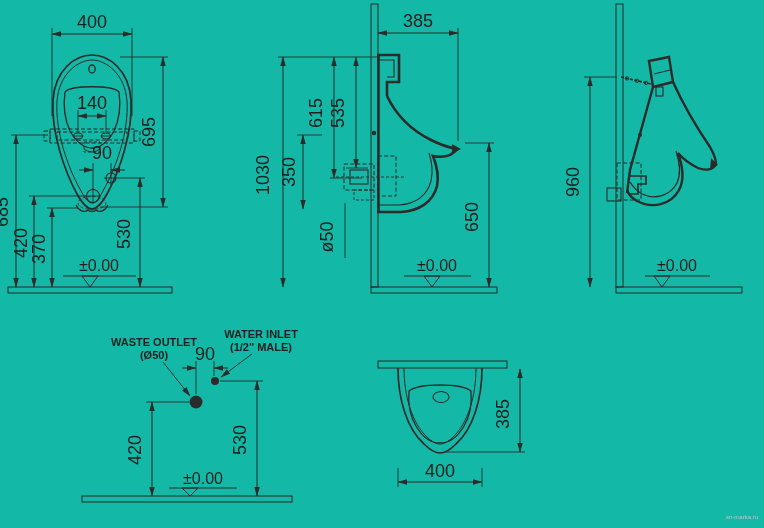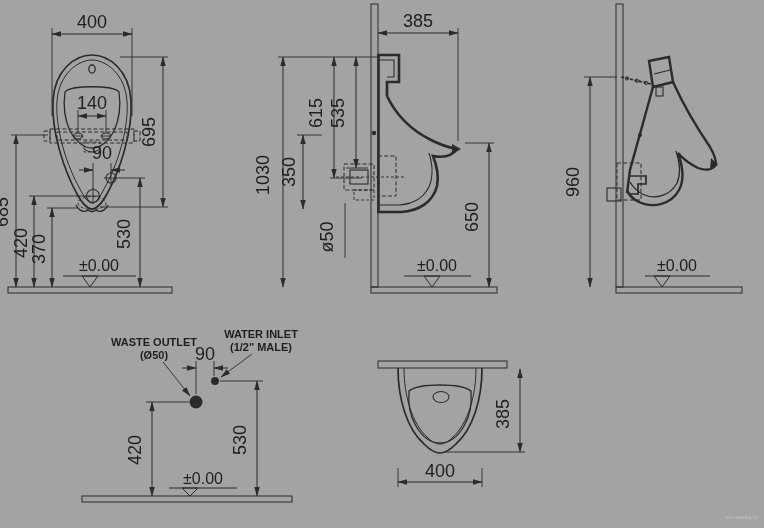--- a/index.html
+++ b/index.html
@@ -1,16 +1,16 @@
 <!DOCTYPE html>
 <html><head>
 <meta charset="utf-8">
 <style>
   html,body{margin:0;padding:0;background:#ffffff;}
-  .canvas{position:relative;width:764px;height:528px;background:#a3a3a3;overflow:hidden;}
+  .canvas{position:relative;width:764px;height:528px;background:#14b8a6;overflow:hidden;}
   svg{position:absolute;left:0;top:0;}
   text{font-family:"Liberation Sans", sans-serif;fill:#1f1f1f;}
   .dim{font-size:18px;}
   .datum{font-size:16px;}
   .lbl{font-size:11px;font-weight:bold;}
   .wm{font-size:6px;fill:#c4c4c4;}
   .o{stroke:#2b2b2b;fill:none;}
   .w26{stroke-width:2.6;}
   .w24{stroke-width:2.4;}
   .w17{stroke-width:1.7;}

